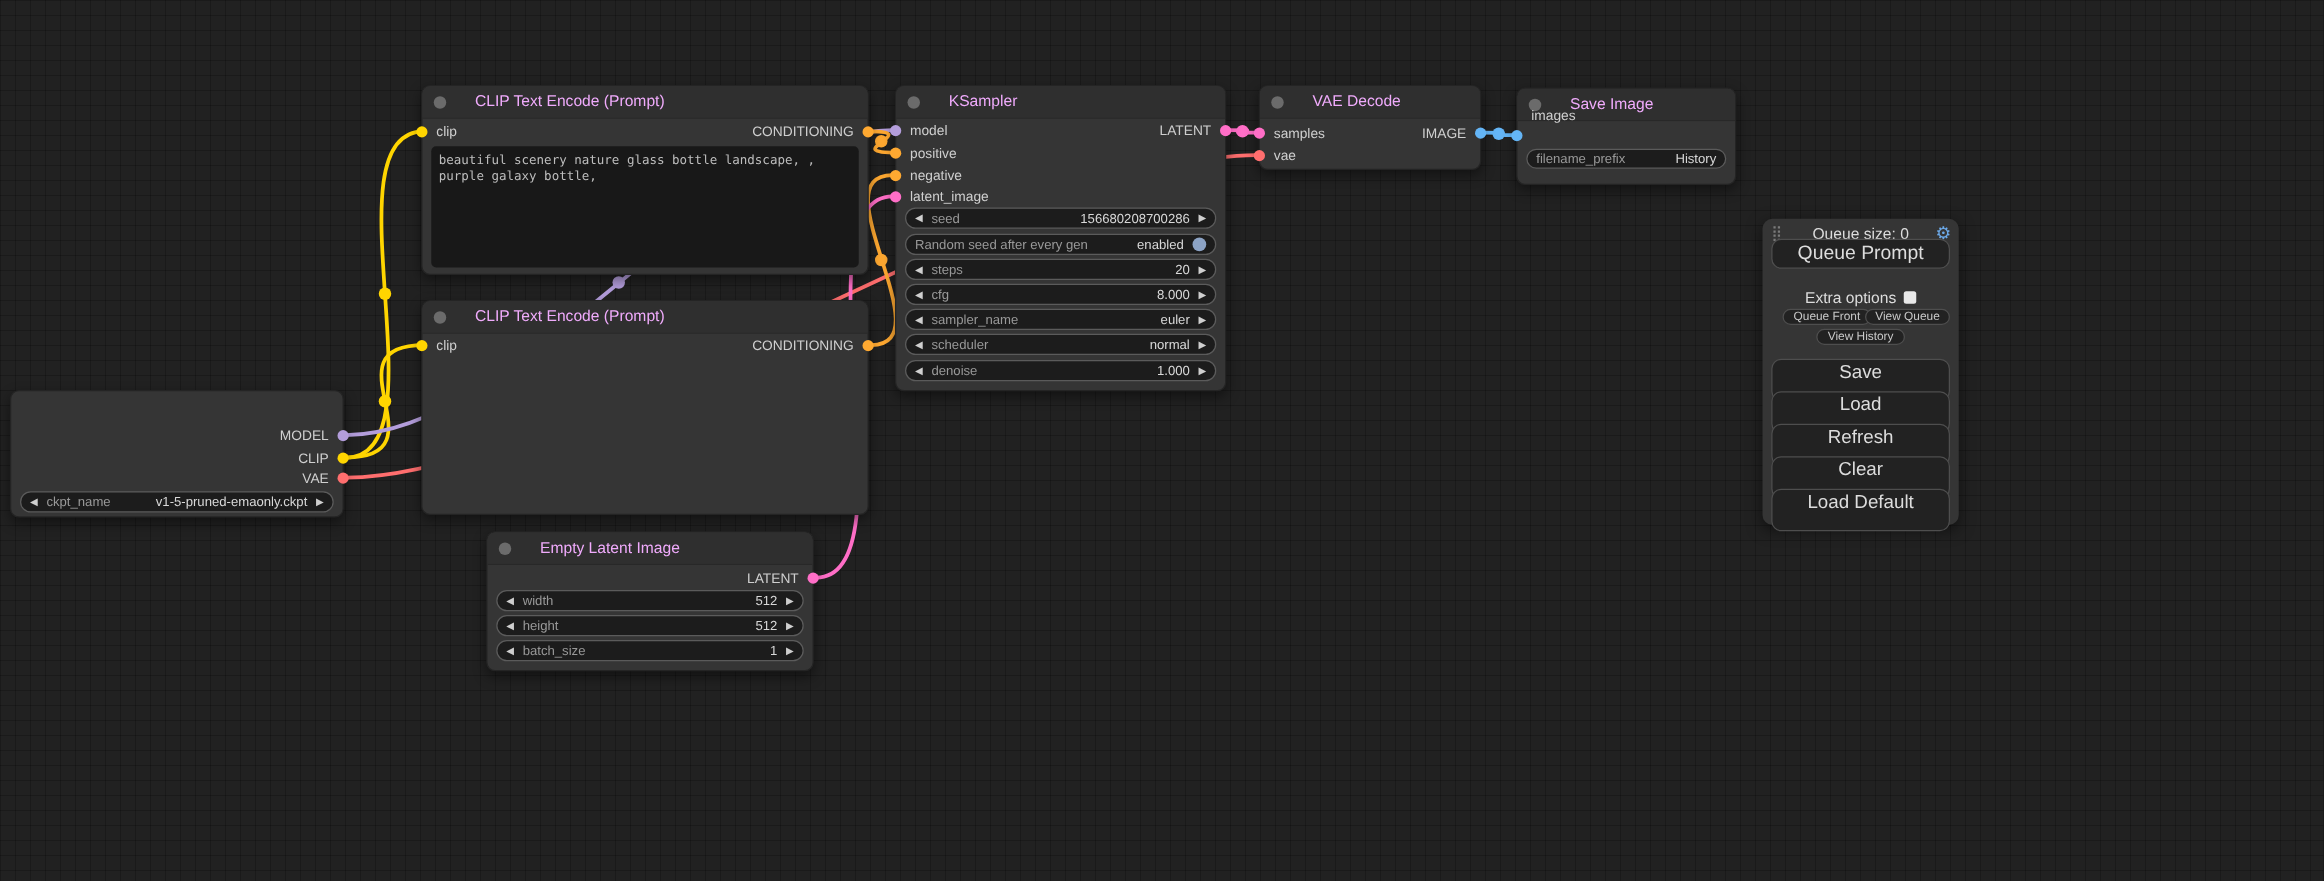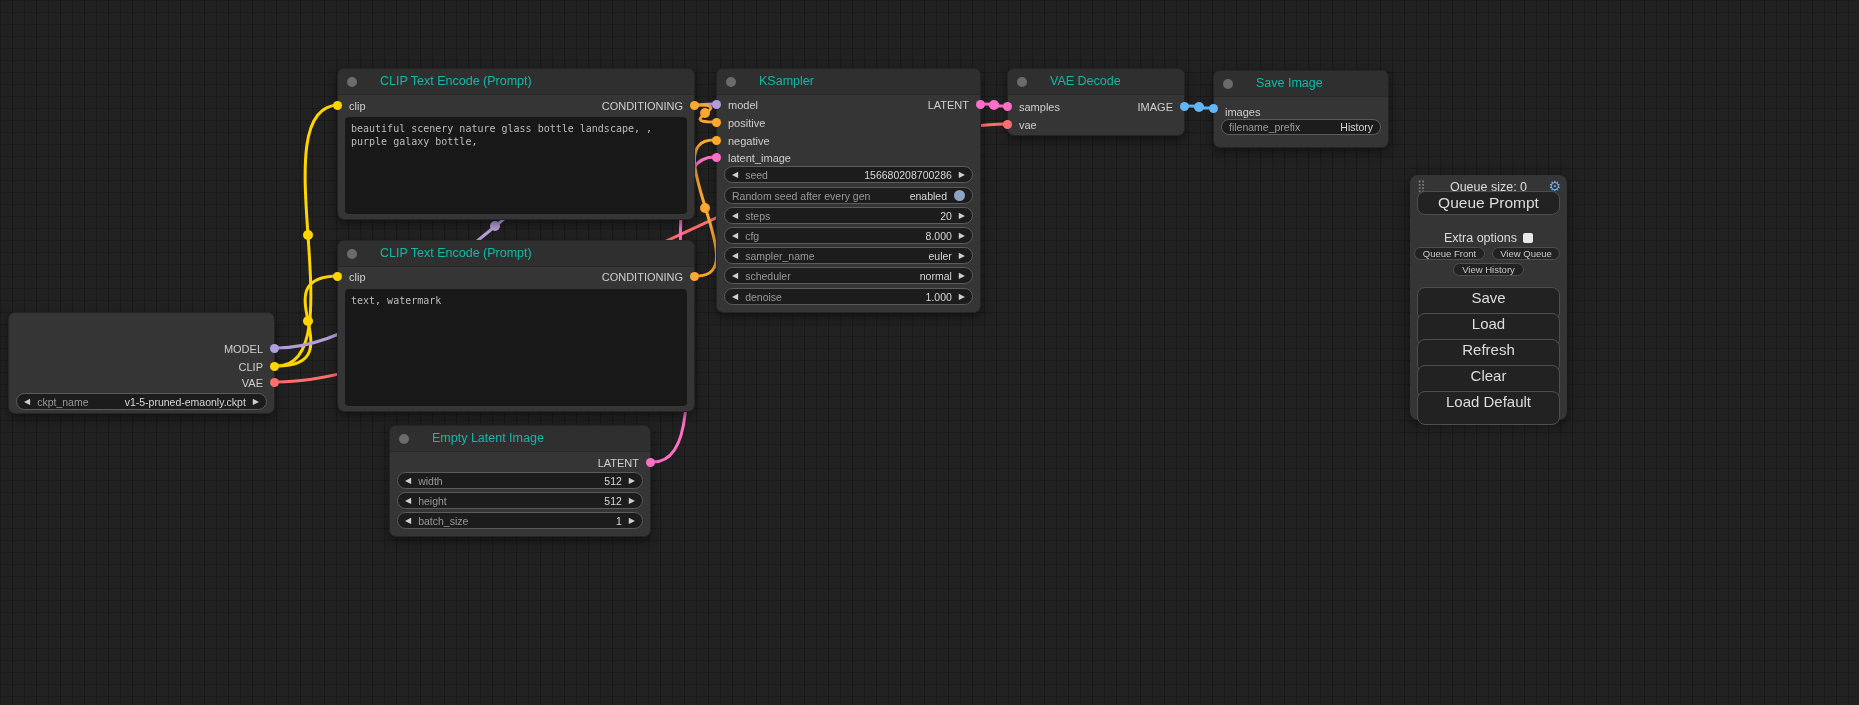--- a/index.html
+++ b/index.html
@@ -28,21 +28,21 @@
 
   .node{
     position:absolute; z-index:2; background:var(--node-bg);
     border:1px solid #242424; border-radius:7px;
     box-shadow:0 4px 10px rgba(0,0,0,0.45);
   }
   .ntitle{
     position:absolute; top:0; left:0; right:0; height:26px;
     background:var(--title-bg); border-radius:6px 6px 0 0;
     border-bottom:1px solid #282828;
-    color:#14b8a6; font-size:12.5px; line-height:25px; padding-left:42px;
+    color:#f0abfc; font-size:12.5px; line-height:25px; padding-left:42px;
     white-space:nowrap; overflow:hidden;
   }
   .cdot{
     position:absolute; left:9px; top:8px; width:10px; height:10px;
     border-radius:50%; background:#6b6b6b;
   }
   .slot{
     position:absolute; height:12px; line-height:12px; font-size:11px;
     color:#cfcfcf; white-space:nowrap;
   }
@@ -155,21 +155,20 @@
 
   <div class="node" style="left:337px; top:240px; width:358px; height:172px">
     <div class="ntitle">
       <span class="cdot"></span>
       <span>CLIP Text Encode (Prompt)</span>
     </div>
     <div class="slot in" style="top:30px">clip</div>
     <div class="slot out" style="top:30px">CONDITIONING</div>
     <span class="port in p-clip" style="top:31px"></span>
     <span class="port out p-cond" style="top:31px"></span>
-    <div class="ntext" style="top:48px; height:117px">text, watermark</div>
   </div>
 
   <div class="node" style="left:389px; top:425px; width:262px; height:112px">
     <div class="ntitle">
       <span class="cdot"></span>
       <span>Empty Latent Image</span>
     </div>
     <div class="slot out" style="top:31px">LATENT</div>
     <span class="port out p-latent" style="top:32px"></span>
     <div class="widget" style="top:46px">
@@ -262,39 +261,39 @@
     <span class="port in p-latent" style="top:33px"></span>
     <span class="port in p-vae" style="top:51px"></span>
     <span class="port out p-image" style="top:33px"></span>
   </div>
 
   <div class="node" style="left:1213px; top:70px; width:176px; height:78px">
     <div class="ntitle">
       <span class="cdot"></span>
       <span>Save Image</span>
     </div>
-    <div class="slot in" style="top:35px">images</div>
+    <div class="slot in" style="top:16px">images</div>
     <span class="port in p-image" style="top:33px"></span>
     <div class="widget" style="top:48px; height:16px">
       <span class="wlabel">filename_prefix</span>
       <span class="wvalue">History</span>
     </div>
   </div>
 
   <div id="menu">
     <div class="mhead">
       <span class="drag">⣿</span>
       <span class="qsize">Queue size: 0</span>
       <span class="gear">⚙</span>
     </div>
     <div class="btn big" style="top:16px">Queue Prompt</div>
     <div class="extra">
       <span>Extra options</span><span class="chk"></span>
     </div>
-    <div class="sbtn" style="top:72px; left:4px; width:71px">Queue Front</div>
+    <div class="sbtn" style="top:72px; left:16px; width:71px">Queue Front</div>
     <div class="sbtn" style="top:72px; right:7px; width:68px">View Queue</div>
     <div class="sbtn" style="top:88px; left:43px; width:71px">View History</div>
     <div class="btn tall" style="top:112px">Save</div>
     <div class="btn tall" style="top:138px">Load</div>
     <div class="btn tall" style="top:164px">Refresh</div>
     <div class="btn tall" style="top:190px">Clear</div>
     <div class="btn tall" style="top:216px">Load Default</div>
   </div>
 
 </div>

